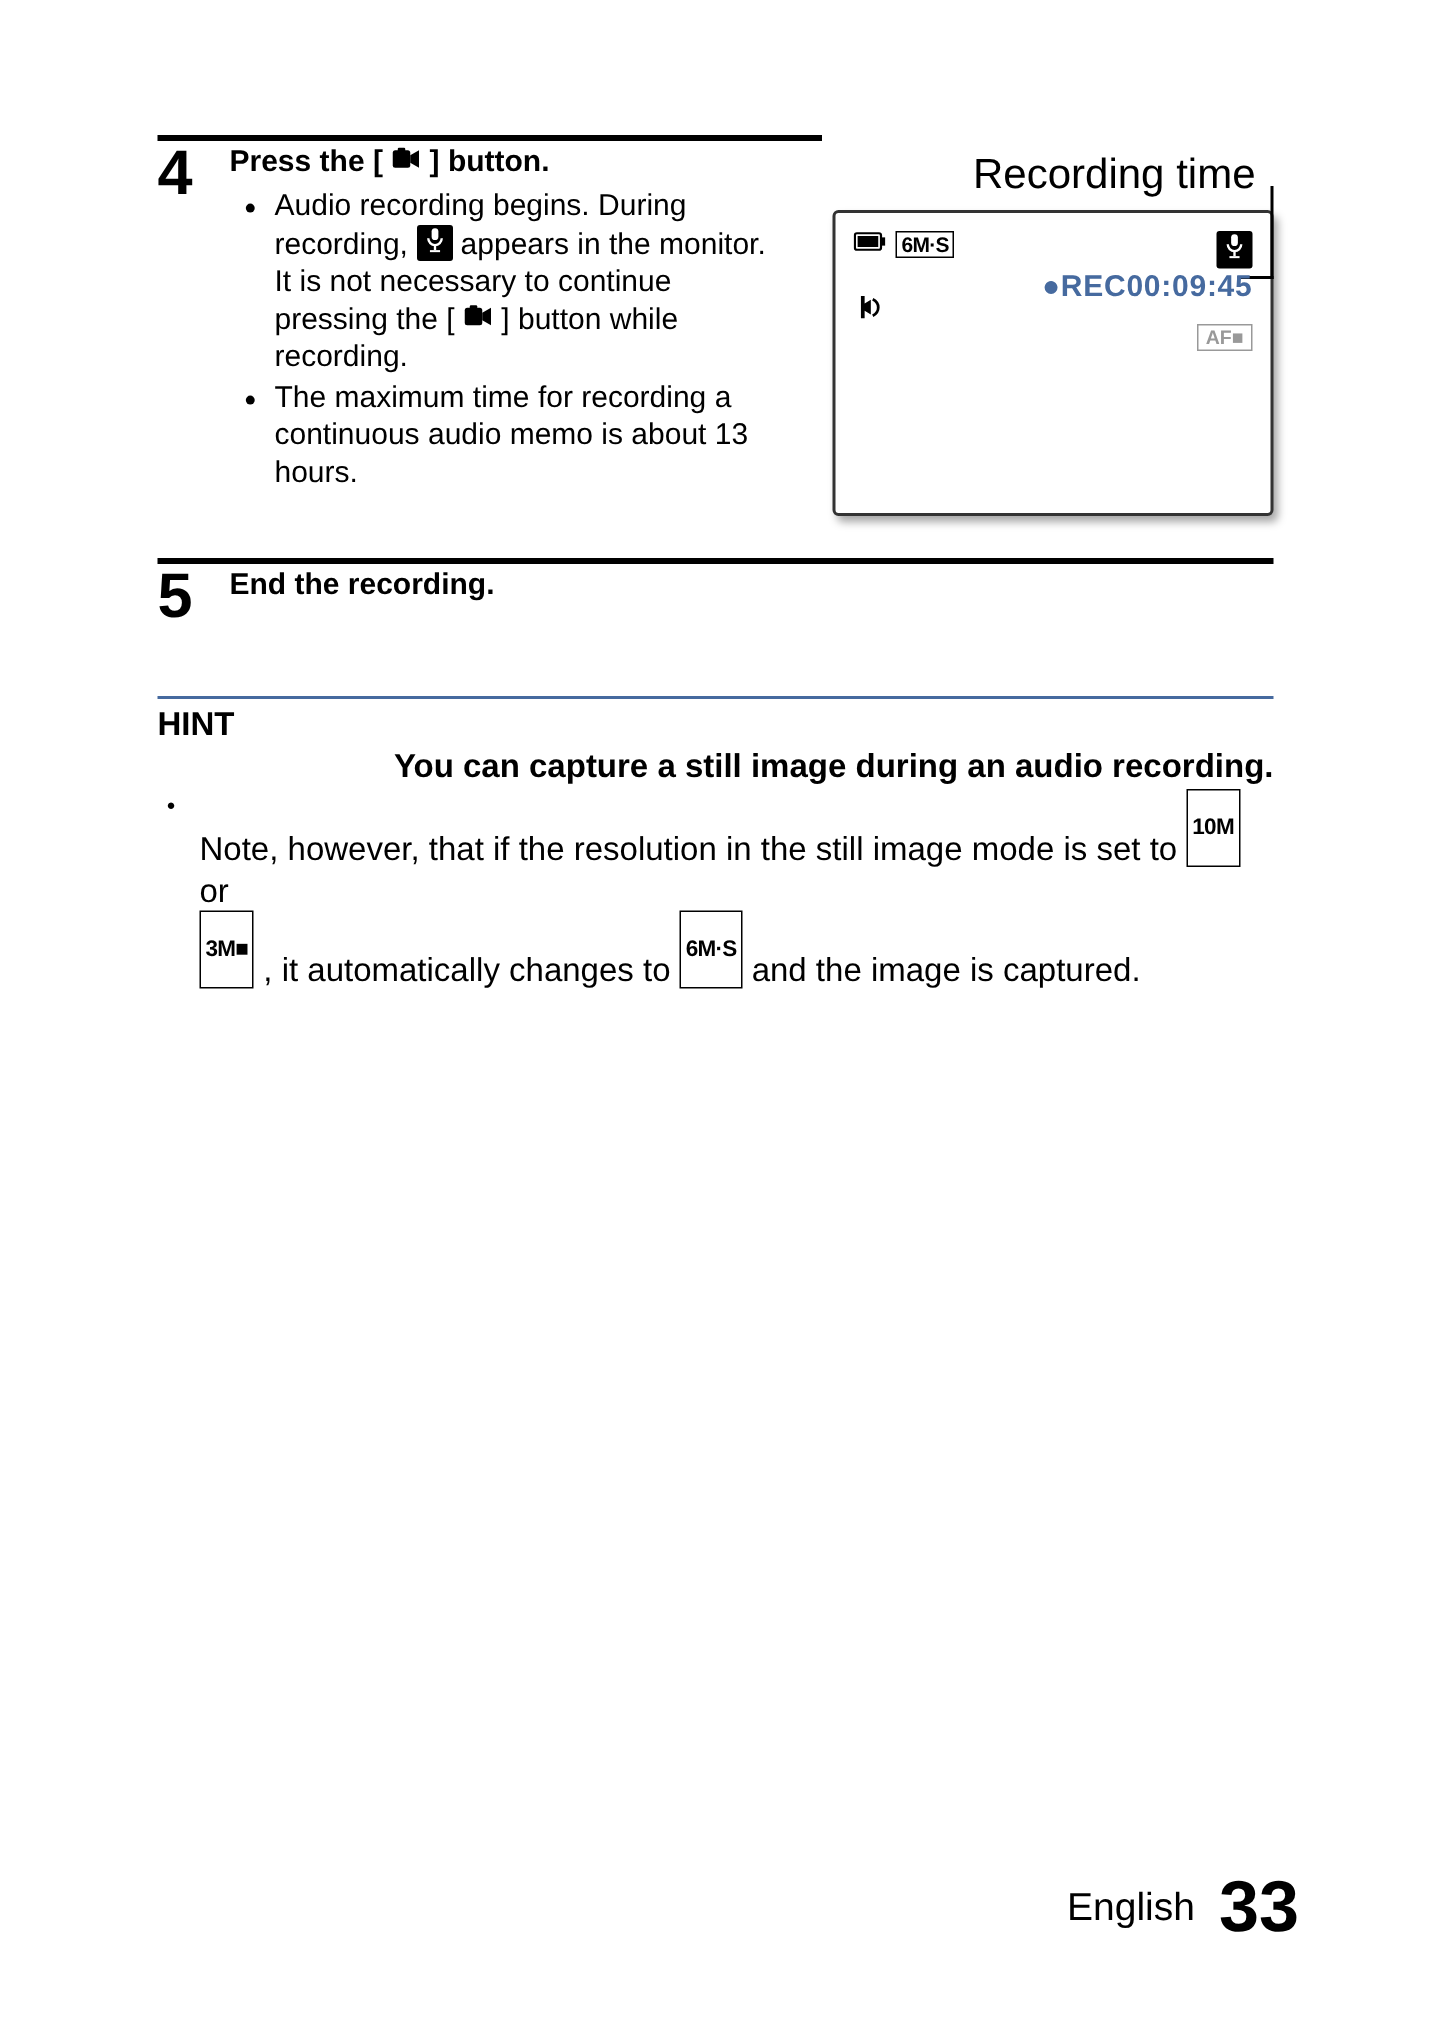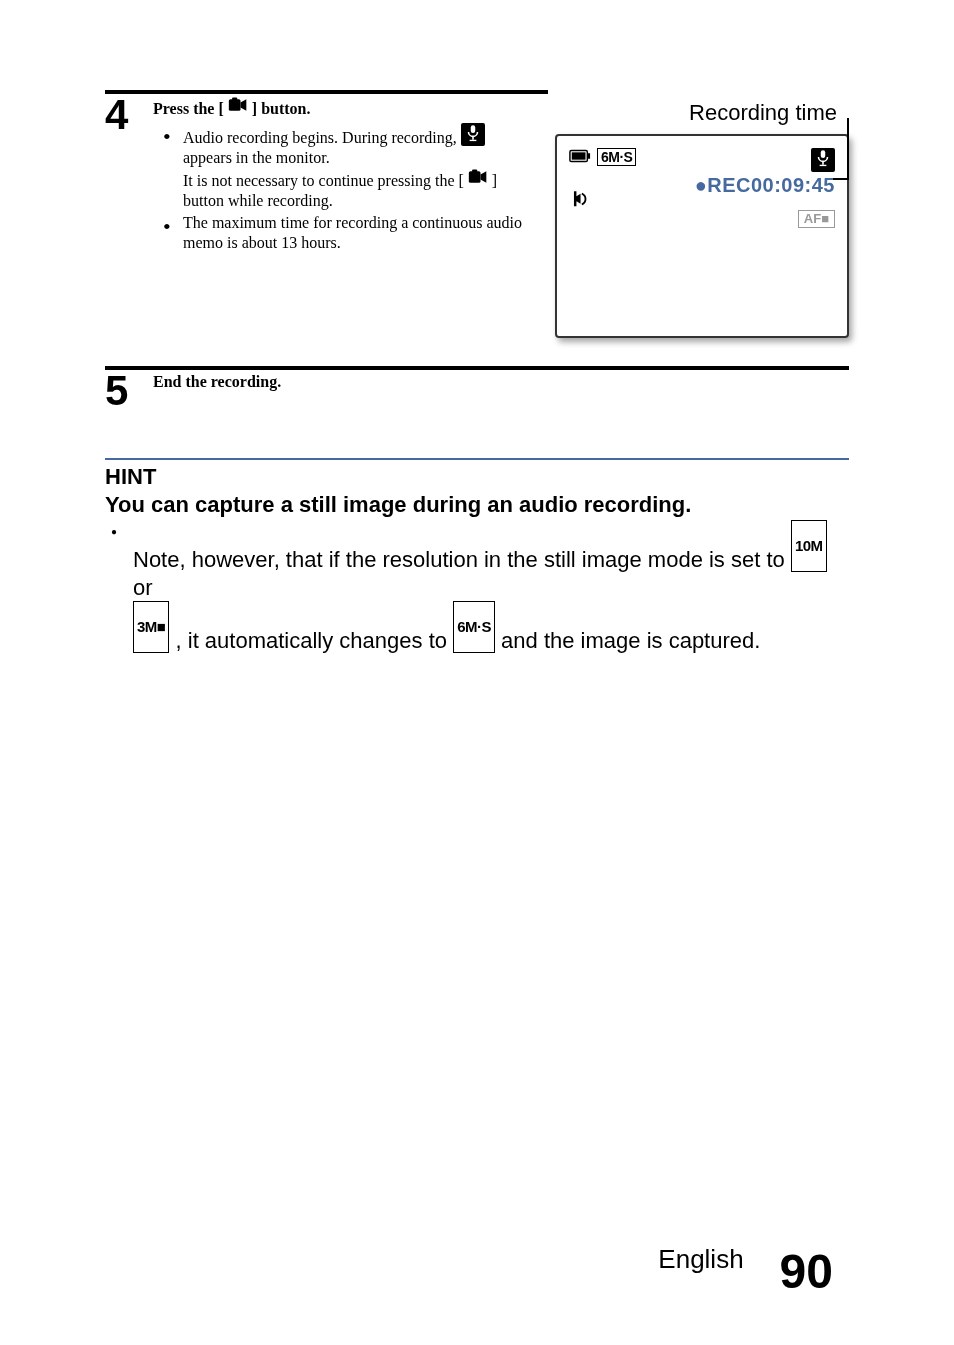--- a/index.html
+++ b/index.html
@@ -36,23 +36,22 @@
     margin: 0 0 2px 0;
   }
   .thin-rule-blue {
     border: none;
     border-top: 2px solid #466a9f;
     margin: 0 0 4px 0;
   }
 
   .step-body {
     flex: 1;
-    font-size: 16px;
+    font-size: 20px;
     line-height: 1.25;
-    font-family: Liberation Serif, serif;
   }
   .instr-title {
     font-weight: 700;
     margin: 0 0 4px 0;
   }
   ul.h-list {
     list-style: none;
     padding: 0;
     margin: 4px;
   }
@@ -85,21 +84,21 @@
   .step4-text {
     flex: 1 1 0;
     max-width: 390px;
   }
   .step4-figure-wrap {
     flex: 0 0 auto;
   }
 
   
   .fig-caption {
-    font-size: 22px;
+    font-size: 28px;
     text-align: right;
     margin: 4px 12px 8px 0;
     white-space: nowrap;
   }
   .monitor {
     width: 290px;
     height: 200px;
     border: 2px solid #333;
     border-radius: 4px;
     box-shadow: 3px 4px 6px rgba(0,0,0,0.35);
@@ -187,20 +186,21 @@
   }
   .hint-title {
     font-weight: 700;
     font-size: 22px;
     margin: 0 0 2px 0;
   }
   .hint-sub {
     font-weight: 700;
     font-size: 22px;
     margin: 0 0 2px 0;
+    text-align: right;
   }
   .hint-body {
     font-size: 22px;
     line-height: 1.25;
   }
   .hint-body .bullet {
     position: relative;
     padding-left: 28px;
   }
   .hint-body .bullet::before {
@@ -208,25 +208,25 @@
     position: absolute;
     left: 6px;
     top: 6px;
     font-size: 10px;
   }
 
   
   .footer {
     position: absolute;
     bottom: 46px;
-    right: 121px;
+    right: 88px;
     font-size: 26px;
     display: flex;
-    align-items: flex-start;
-    gap: 36px;
+    align-items: center;
+    gap: 16px;
   }
   .footer .page-no {
     font-size: 48px;
     font-weight: 700;
   }
 
   
   svg.icon-movie { width: 20px; height: 18px; }
   svg.icon-mic   { width: 18px; height: 18px; }
   svg.icon-batt  { width: 22px; height: 14px; }
@@ -362,16 +362,16 @@
         <span class="res-box">3M■</span>
         <span>, it automatically changes to </span>
         <span class="res-box">6M·S</span>
         <span> and the image is captured.</span>
       </div>
     </div>
   </div>
 
   <div class="footer">
     <span>English</span>
-    <span class="page-no">90</span>
+    <span class="page-no">33</span>
   </div>
 
 </div>
 
 </body></html>

